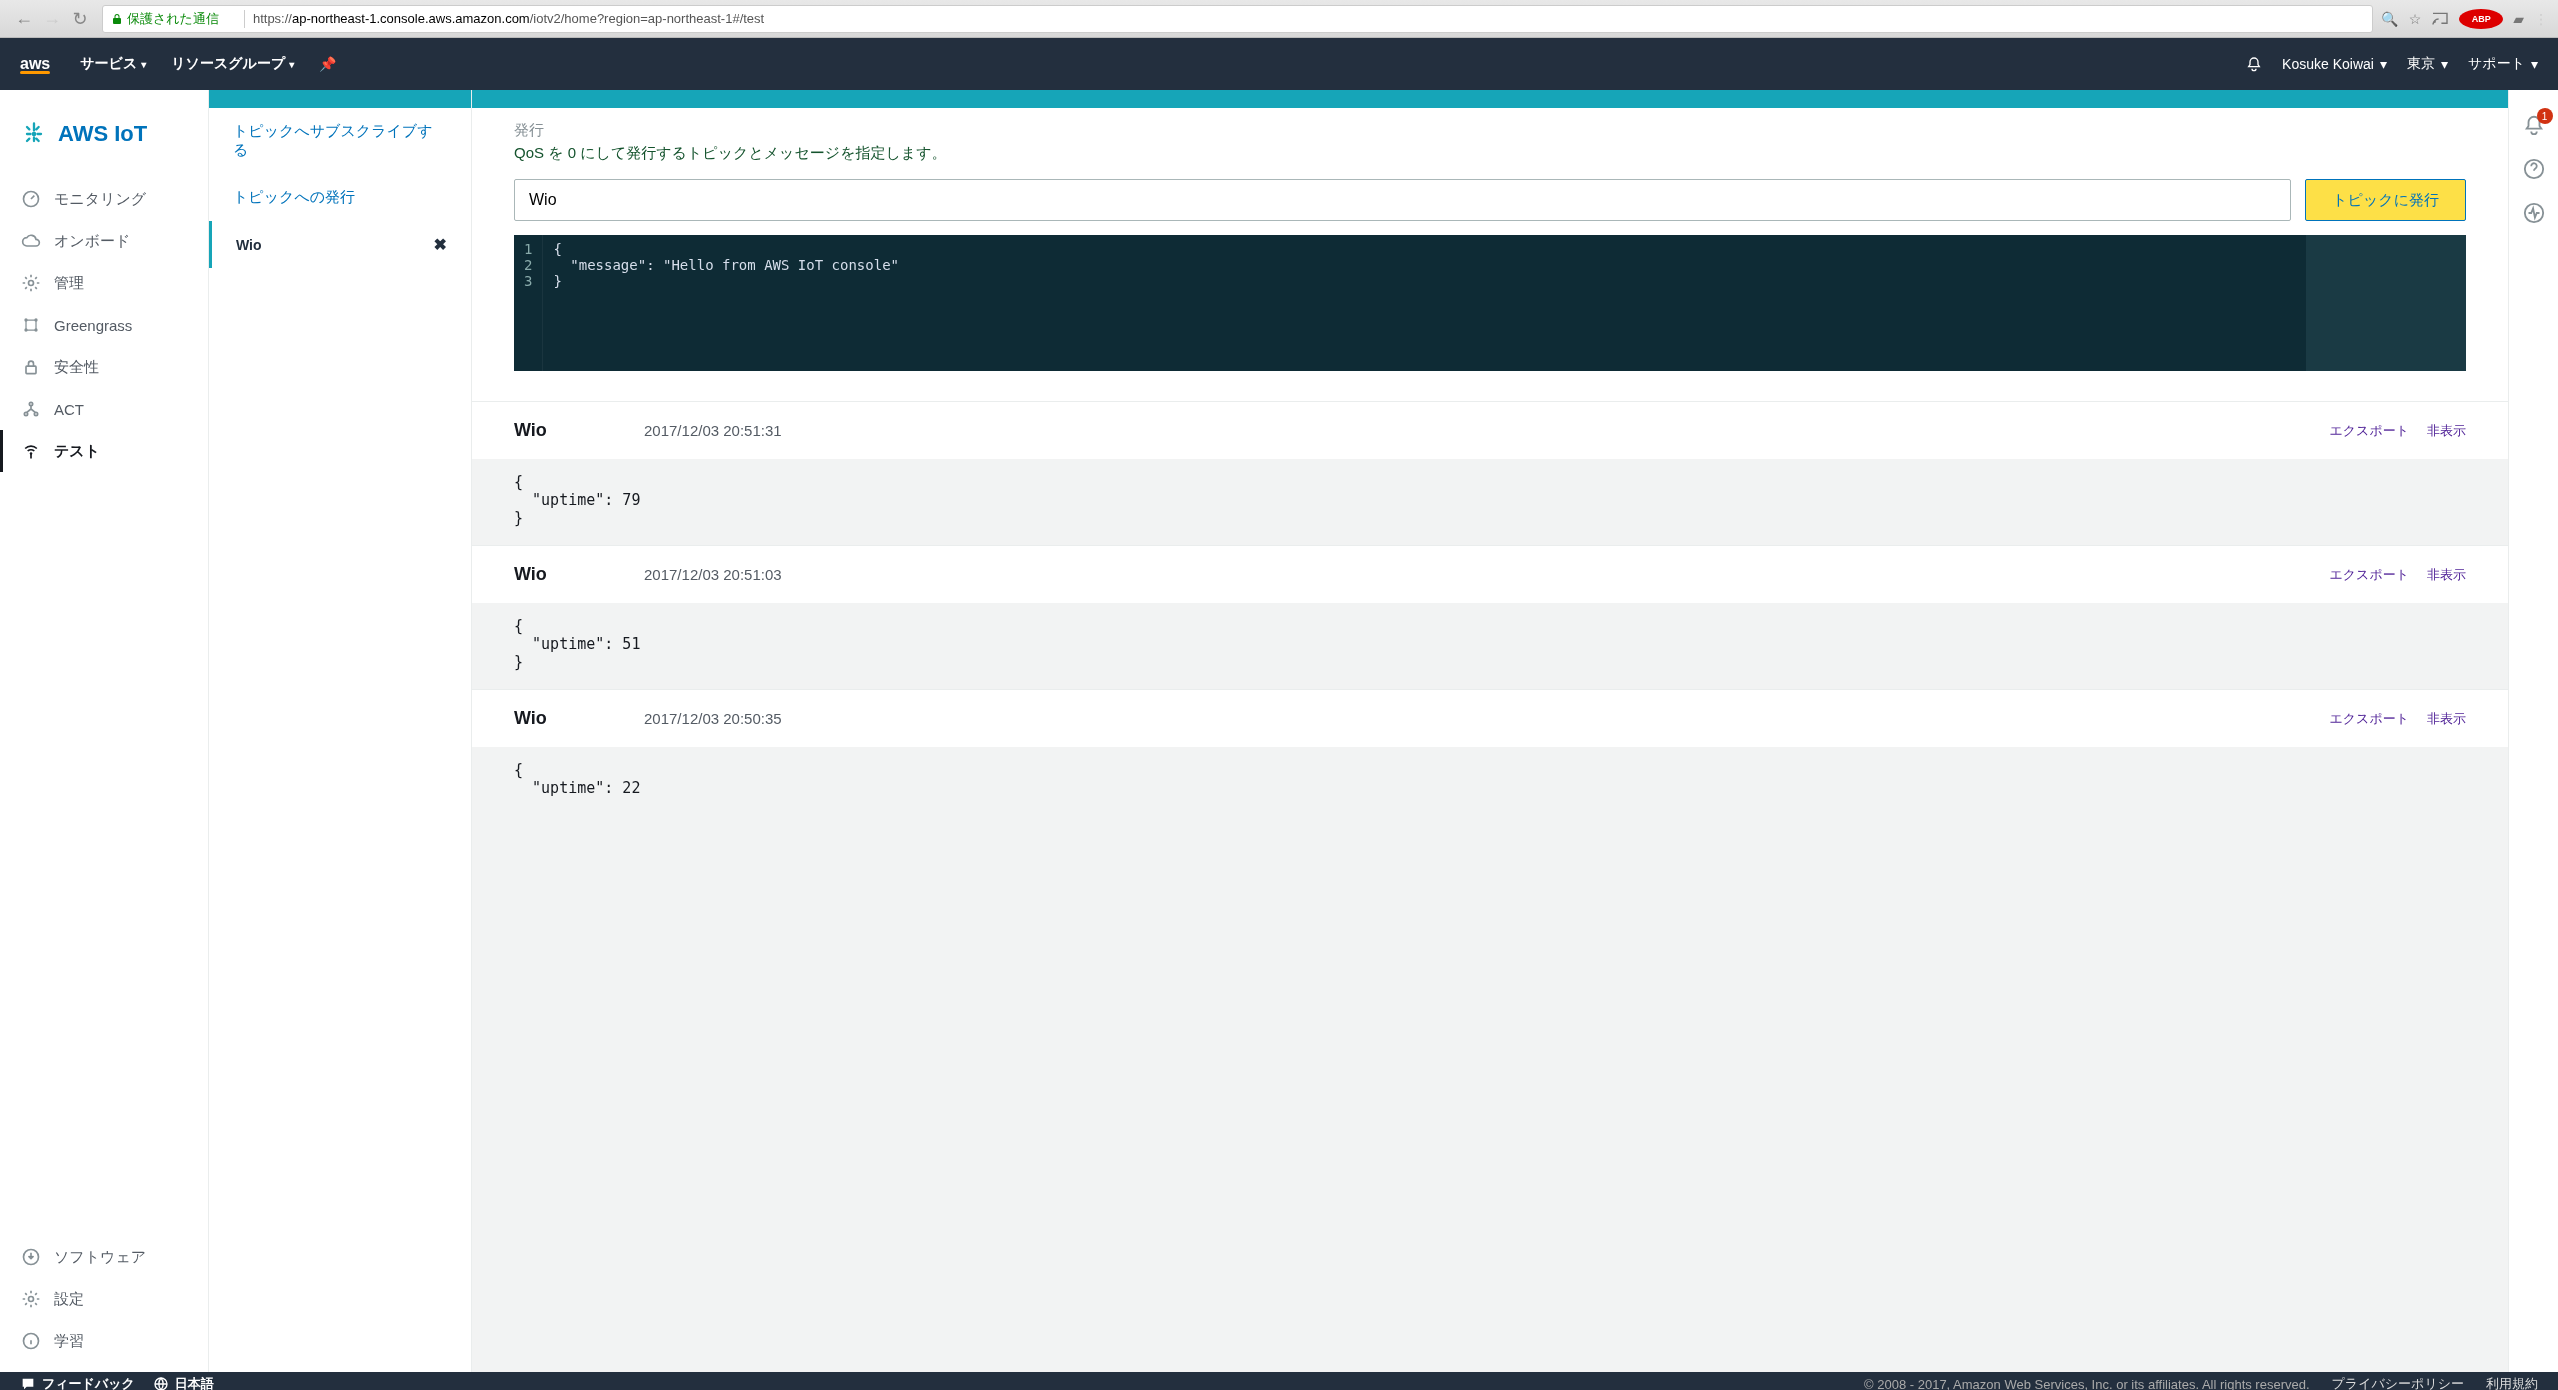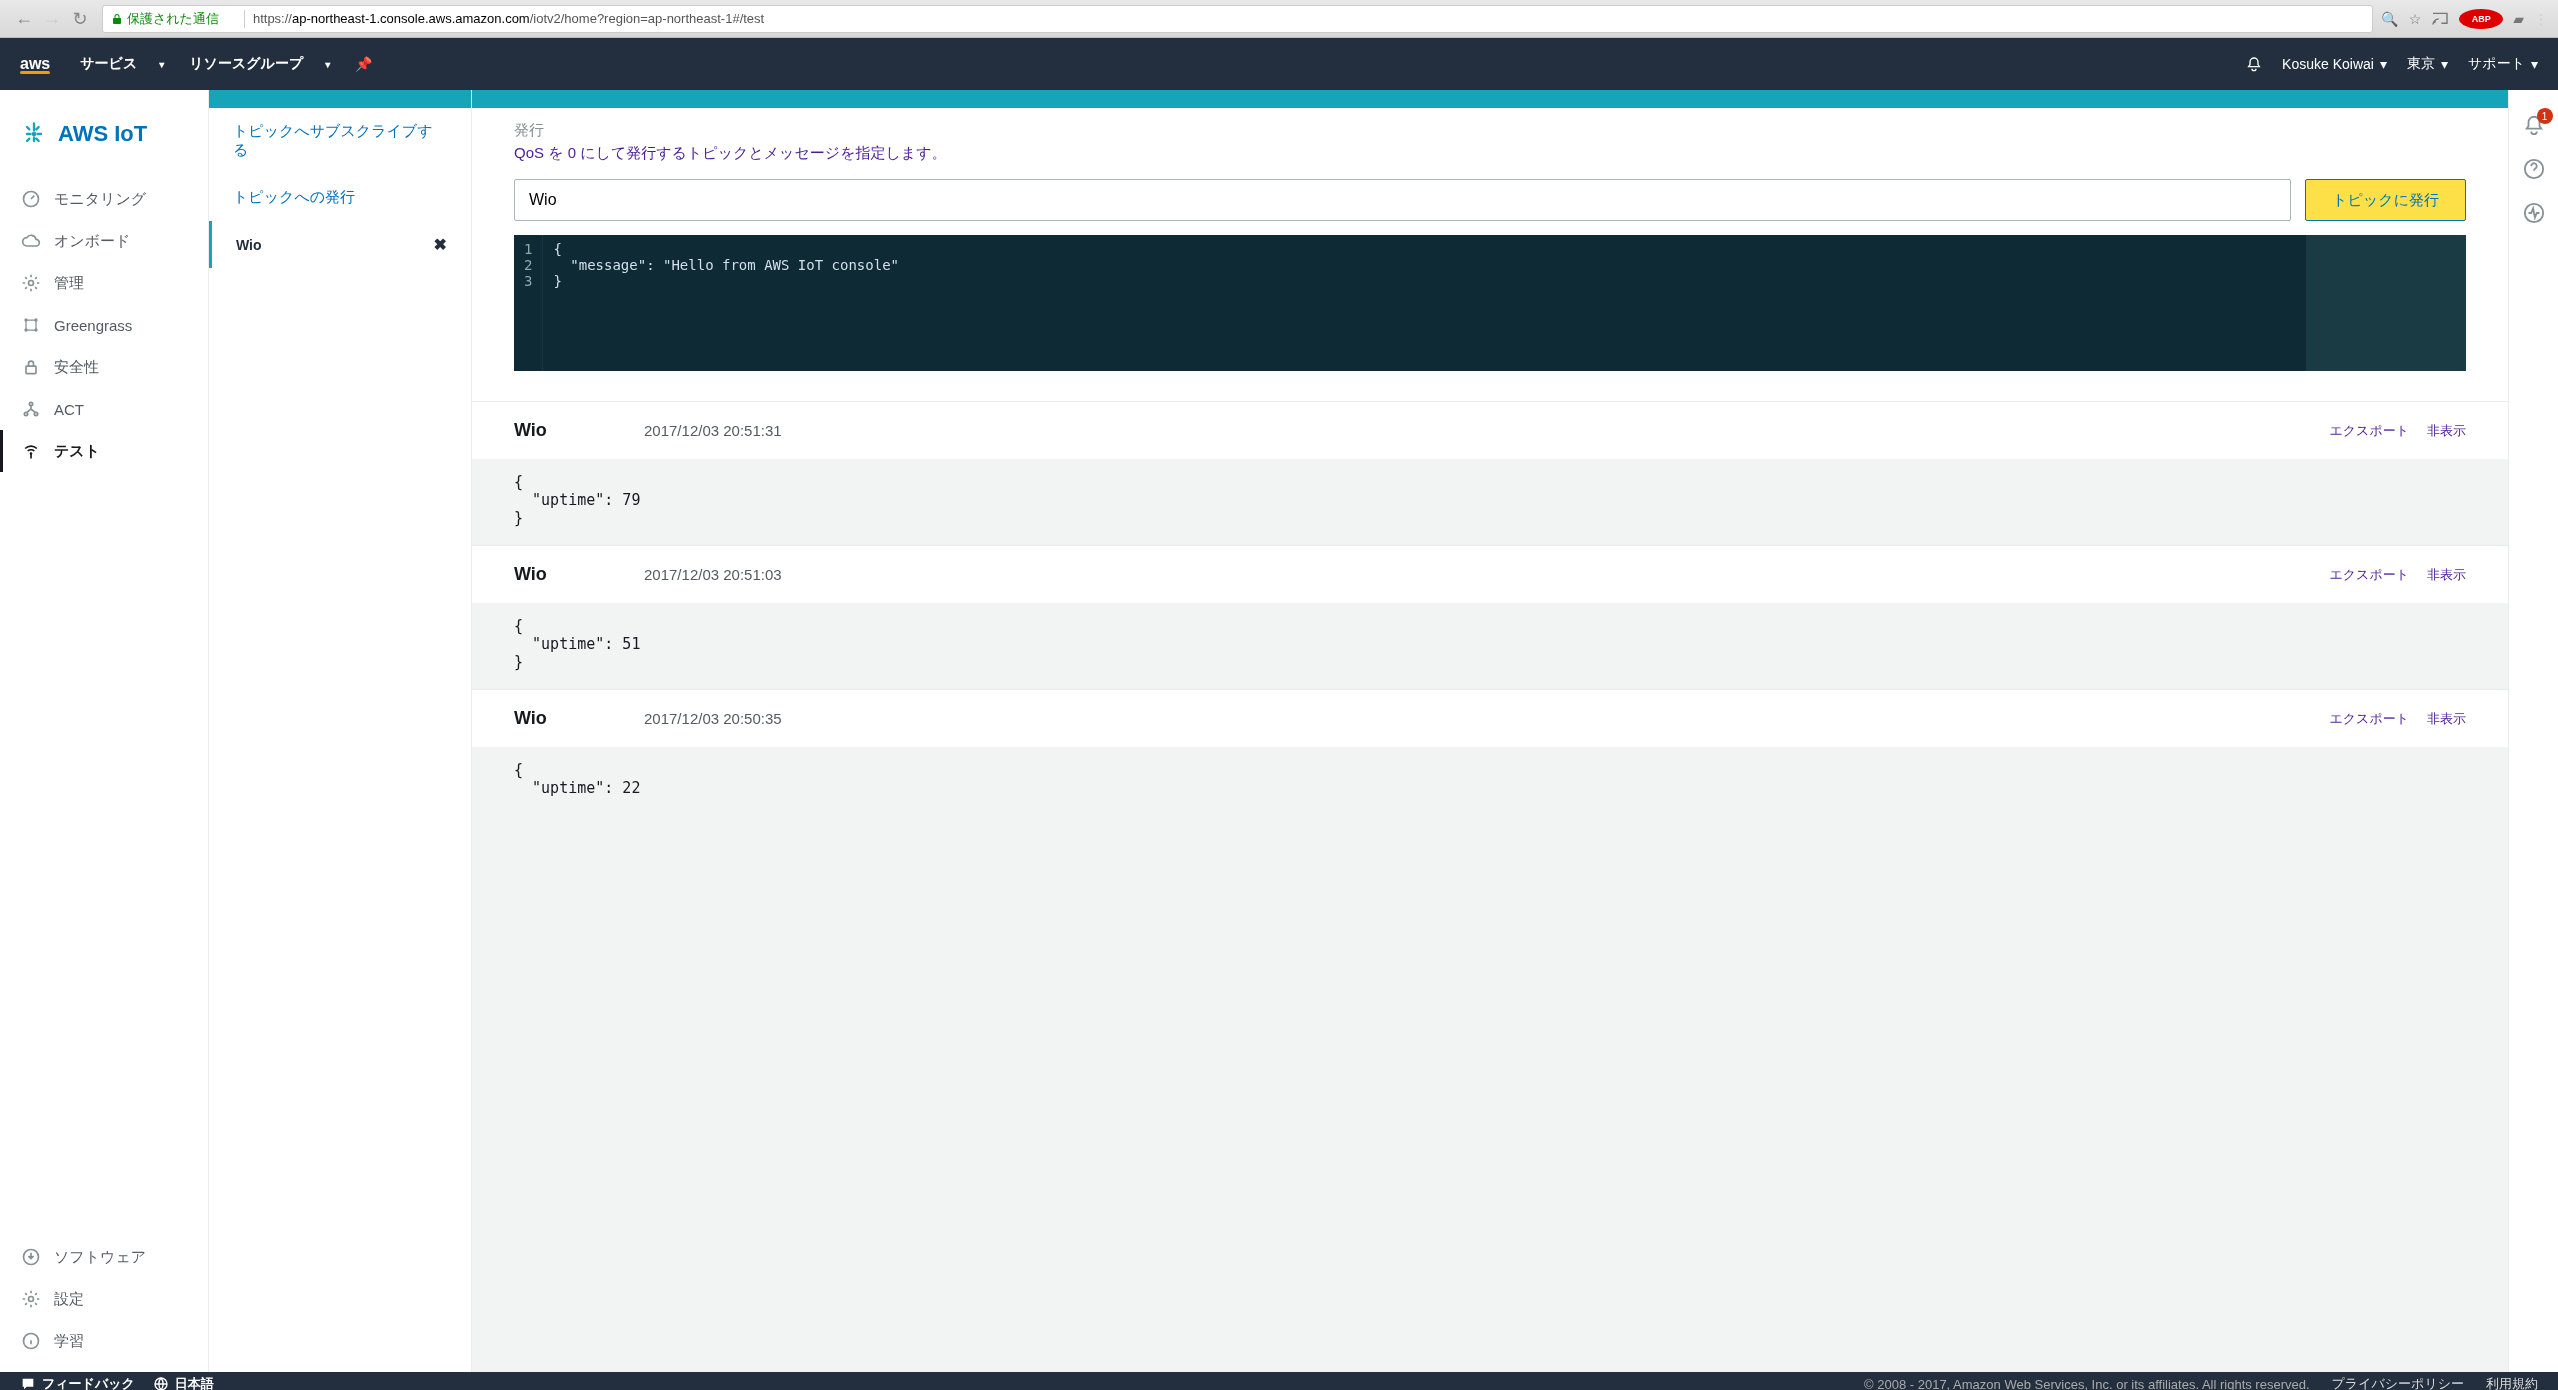--- a/index.html
+++ b/index.html
@@ -13,21 +13,21 @@
 .url-bar .divider { width:1px; height:18px; background:#ccc; margin:0 8px; }
 .url-bar .url-text { color:#555; }
 .url-bar .url-host { color:#000; }
 .browser-right { display:flex; align-items:center; gap:10px; color:#777; }
 .browser-right .abp { background:#d00; color:#fff; border-radius:50%; width:44px; height:20px; display:flex; align-items:center; justify-content:center; font-size:9px; font-weight:bold; }
 
 
 .aws-nav { height:52px; background:#232f3e; color:#fff; display:flex; align-items:center; padding:0 20px; font-size:14px; }
 .aws-logo { margin-right:30px; font-weight:bold; font-size:16px; }
 .aws-logo .under { display:block; height:3px; background:#ff9900; border-radius:2px; margin-top:-2px; }
-.aws-nav-item { margin-right:25px; display:flex; align-items:center; gap:22px; cursor:pointer; font-weight:bold; }
+.aws-nav-item { margin-right:25px; display:flex; align-items:center; gap:4px; cursor:pointer; font-weight:bold; }
 .aws-nav-item .caret { font-size:10px; }
 .aws-nav-spacer { flex:1; }
 .aws-nav-right { display:flex; align-items:center; gap:20px; }
 .aws-nav-right .item { display:flex; align-items:center; gap:6px; cursor:pointer; }
 .pin-icon { font-size:14px; }
 
 
 .main { display:flex; height: calc(100vh - 38px - 40px - 30px); }
 
 
@@ -49,21 +49,21 @@
 .mid-topic .close { font-size:16px; cursor:pointer; }
 
 
 .content { flex:1; background:#f2f3f3; position:relative; display:flex; }
 .content-inner { flex:1; overflow-y:auto; }
 .content .teal-bar { height:18px; background:#16a5b8; }
 
 
 .publish-box { background:#fff; padding:13px 42px 30px 42px; }
 .publish-title { color:#879196; font-size:15px; margin-bottom:4px; }
-.publish-desc { color:#4c1d95; font-size:15px; margin-bottom:16px; }
+.publish-desc { color:#14532d; font-size:15px; margin-bottom:16px; }
 .publish-row { display:flex; gap:14px; margin-bottom:14px; }
 .topic-input { flex:1; height:42px; border:1px solid #aab7b8; border-radius:2px; padding:0 14px; font-size:16px; }
 .publish-btn { height:42px; padding:0 26px; border:1px solid #0073bb; background:#fde047; color:#0073bb; border-radius:2px; font-size:15px; cursor:pointer; }
 
 
 .editor { background:#0e2b35; color:#cfe; font-family:Menlo,Consolas,monospace; font-size:14px; border-radius:2px; display:flex; min-height:136px; }
 .editor .gutter { background:#0e2b35; color:#8aa; padding:6px 10px; text-align:right; user-select:none; border-right:1px solid rgba(255,255,255,0.05); }
 .editor .code { padding:6px 10px; white-space:pre; color:#d6deeb; }
 .editor-scroll { width:160px; background:#1a3a44; }
 

